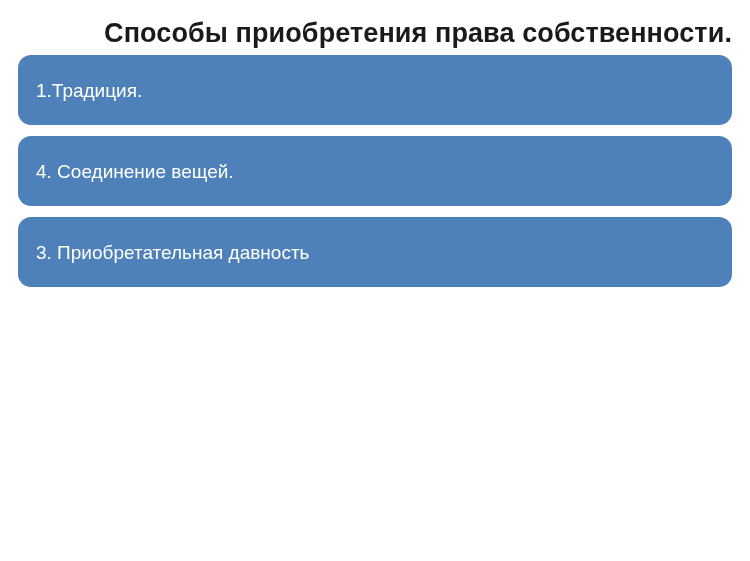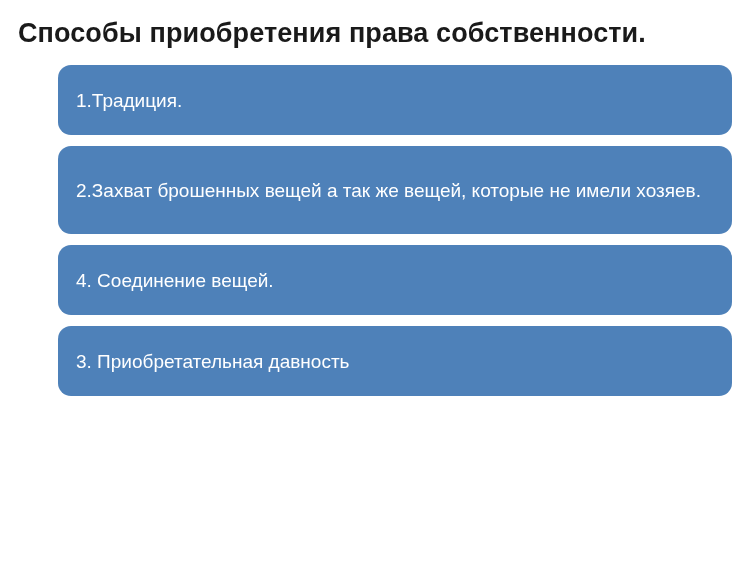--- a/index.html
+++ b/index.html
@@ -15,45 +15,44 @@
   }
   .slide {
     position: relative;
     width: 750px;
     height: 561px;
     background: #ffffff;
     box-sizing: border-box;
     padding: 0 18px;
   }
   .slide-title {
-    text-align: left;
+    text-align: right;
     font-size: 27px;
     font-weight: bold;
     color: #1a1a1a;
     padding-top: 18px;
-    padding-bottom: 16px;
+    padding-bottom: 6px;
     letter-spacing: 0.1px;
     line-height: 1.15;
   }
   .bullet-list {
     display: flex;
     flex-direction: column;
     gap: 11px;
   }
   .bullet-box {
     background: #4E81B9;
     border-radius: 13px;
     color: #ffffff;
     font-size: 19px;
     line-height: 1.32;
     padding: 13px 16px 13px 18px;
     box-sizing: border-box;
     display: flex;
     align-items: center;
-    margin-left: 40px;
   }
   .bullet-box.h1 { min-height: 70px; }
   .bullet-box.h2 { min-height: 88px; }
   .bullet-text {
     display: block;
     width: 100%;
   }
 </style>
 </head>
 <body>
@@ -61,23 +60,20 @@
 <div class="slide">
 
   <div class="slide-title">Способы приобретения права собственности.</div>
 
   <div class="bullet-list">
 
     <div class="bullet-box h1">
       <span class="bullet-text">1.Традиция.</span>
     </div>
 
-    <div class="bullet-box h2">
-      <span class="bullet-text">2.Захват брошенных вещей а так же вещей, которые не имели хозяев.</span>
-    </div>
 
 
     <div class="bullet-box h1">
       <span class="bullet-text">4. Соединение вещей.</span>
     </div>
 
     <div class="bullet-box h1">
       <span class="bullet-text">3. Приобретательная давность</span>
     </div>
 

